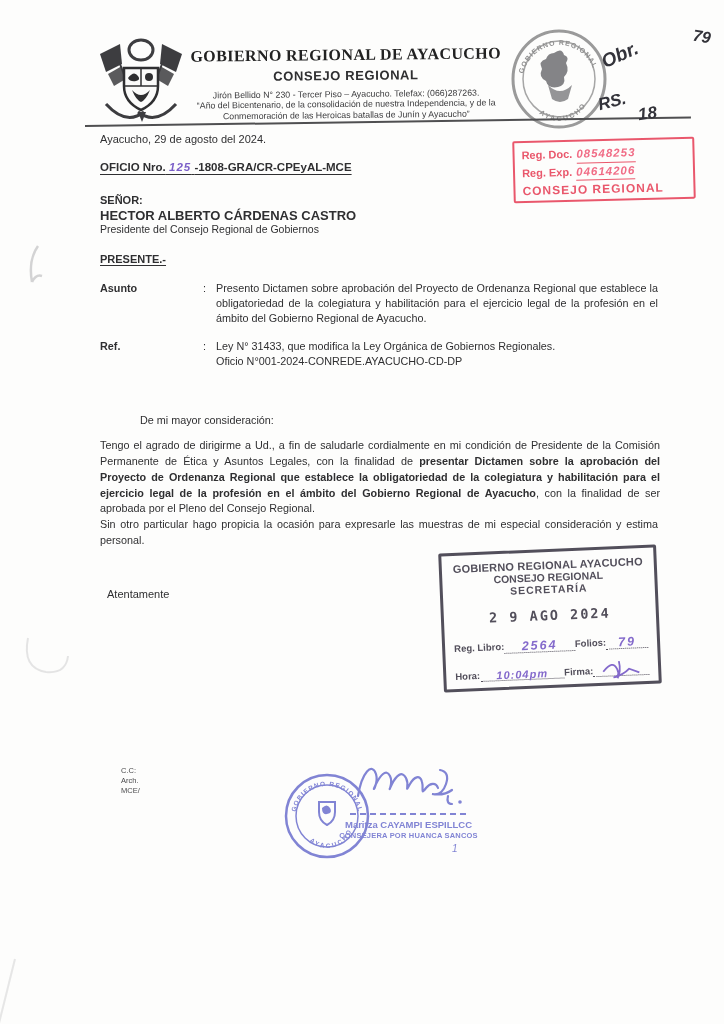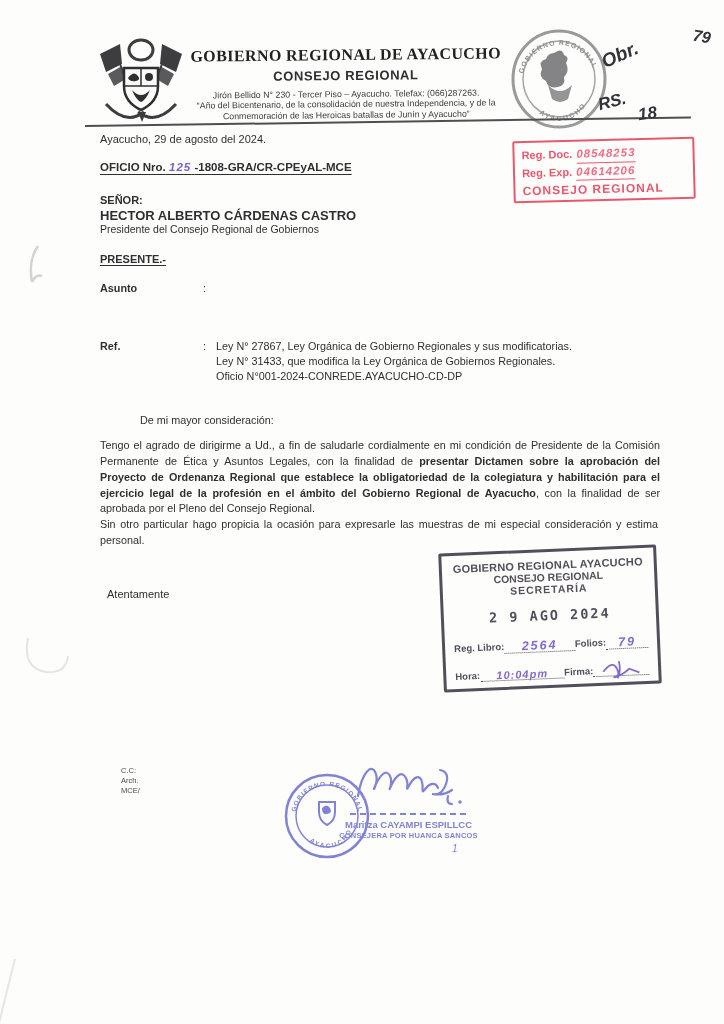--- a/index.html
+++ b/index.html
@@ -183,27 +183,27 @@
   </div>
 
   <div class="senor">SEÑOR:</div>
   <div class="recipient-name">HECTOR ALBERTO CÁRDENAS CASTRO</div>
   <div class="recipient-title">Presidente del Consejo Regional de Gobiernos</div>
   <div class="presente">PRESENTE.-</div>
 
   <div class="subject-row asunto-row">
     <span class="lbl">Asunto</span>
     <span class="colon">:</span>
+    <span class="txt">Presento Dictamen sobre aprobación del Proyecto de Ordenanza Regional que establece la obligatoriedad de la colegiatura y habilitación para el ejercicio legal de la profesión en el ámbito del Gobierno Regional de Ayacucho.</span>
   </div>
 
   <div class="subject-row ref-row">
     <span class="lbl">Ref.</span>
     <span class="colon">:</span>
     <span class="txt ref-lines">
-      <span>Ley N° 27867, Ley Orgánica de Gobierno Regionales y sus modificatorias.</span>
       <span>Ley N° 31433, que modifica la Ley Orgánica de Gobiernos Regionales.</span>
       <span>Oficio N°001-2024-CONREDE.AYACUCHO-CD-DP</span>
     </span>
   </div>
 
   <div class="salutation">De mi mayor consideración:</div>
 
   <div class="para para1">
     <span>Tengo el agrado de dirigirme a Ud., a fin de saludarle cordialmente en mi condición de Presidente de la Comisión Permanente de Ética y Asuntos Legales, con la finalidad de </span><span class="b">presentar Dictamen sobre la aprobación del Proyecto de Ordenanza Regional que establece la obligatoriedad de la colegiatura y habilitación para el ejercicio legal de la profesión en el ámbito del Gobierno Regional de Ayacucho</span><span>, con la finalidad de ser aprobada por el Pleno del Consejo Regional.</span>
   </div>

